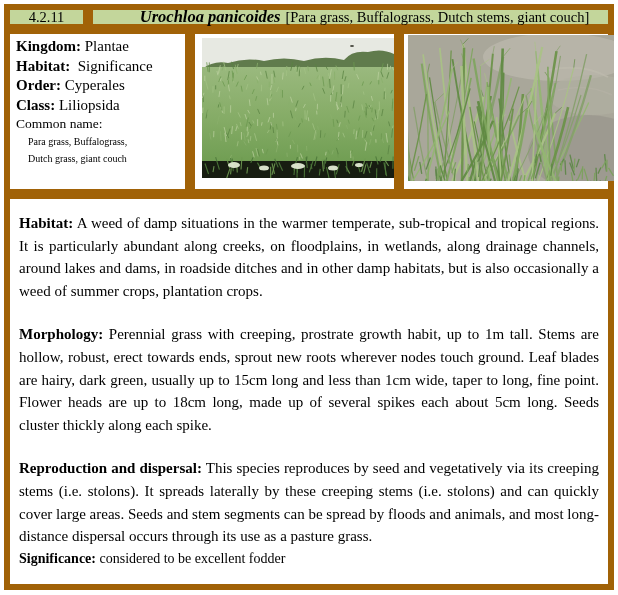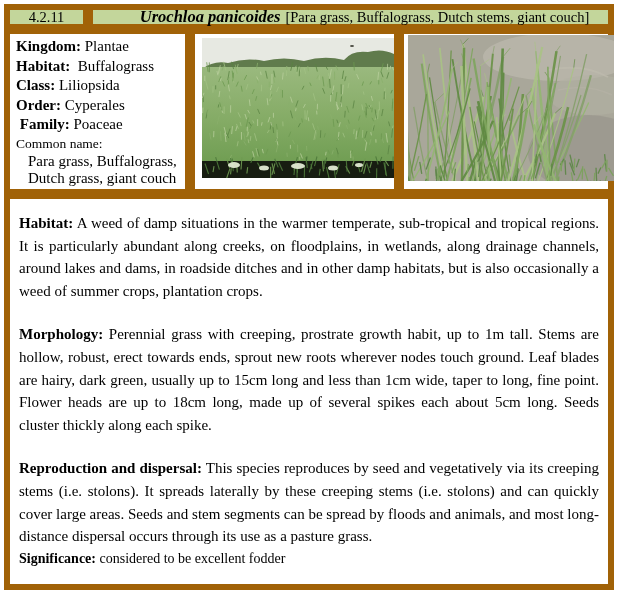--- a/index.html
+++ b/index.html
@@ -21,21 +21,21 @@
   .hdr-title .species{font-weight:bold;font-style:italic;font-size:16.5px;}
   .hdr-title .common{font-size:14.5px;margin-left:5px;}
 
   
   .tax-box{left:4px;top:28px;width:187px;height:167px;padding:3px 2px 12px 6px;overflow:hidden;}
   .tax-row{font-size:15px;line-height:19.5px;white-space:nowrap;}
   .tax-label{font-weight:bold;white-space:pre;}
   .tax-value{}
   .tax-value.italic{font-style:italic;}
   .tax-cn-label{font-weight:normal;font-size:13.5px;line-height:18px;}
-  .tax-cn-line{font-size:15px;line-height:17px;padding-left:12px;white-space:nowrap;}
+  .tax-cn-line{font-size:10px;line-height:17px;padding-left:12px;white-space:nowrap;}
 
   
   .photo-left{left:189px;top:28px;width:211px;height:167px;}
   .photo-right{left:398px;top:28px;width:216px;height:167px;}
   .photo-left svg{position:absolute;left:7px;top:4px;}
   .photo-right svg{position:absolute;left:4px;top:1px;}
 
   
   .text-box{left:4px;top:193px;width:610px;height:397px;padding:13px 9px 8px 9px;}
   .text-box p{margin:0 0 21px 0;font-size:15px;line-height:22.6px;text-align:justify;}
@@ -51,24 +51,23 @@
 
   <div class="cell hdr-num">4.2.11</div>
 
   <div class="cell hdr-title">
     <span class="species">Urochloa panicoides</span>
     <span class="common">[Para grass, Buffalograss, Dutch stems, giant couch]</span>
   </div>
 
   <div class="cell tax-box">
     <div class="tax-row"><span class="tax-label">Kingdom:</span> <span class="tax-value">Plantae</span></div>
-    <div class="tax-row"><span class="tax-label">Habitat:</span>&nbsp; <span class="tax-value">Buffalograss</span></div>
+    <div class="tax-row"><span class="tax-label">Habitat:</span>&nbsp; <span class="tax-value">Significance</span></div>
+    <div class="tax-row"><span class="tax-label">Order:</span> <span class="tax-value">Cyperales</span></div>
     <div class="tax-row"><span class="tax-label">Class:</span> <span class="tax-value">Liliopsida</span></div>
-    <div class="tax-row"><span class="tax-label">Order:</span> <span class="tax-value">Cyperales</span></div>
-    <div class="tax-row"><span class="tax-label"> Family:</span> <span class="tax-value">Poaceae</span></div>
     <div class="tax-cn-label">Common name:</div>
     <div class="tax-cn-line">Para grass, Buffalograss,</div>
     <div class="tax-cn-line">Dutch grass, giant couch</div>
   </div>
 
   <div class="cell photo-left">
     <svg id="photo1" width="192" height="140" viewBox="0 0 192 140">
       <defs>
         <linearGradient id="g1" x1="0" y1="0" x2="0" y2="1">
           <stop offset="0" stop-color="#9ab97e"></stop>

